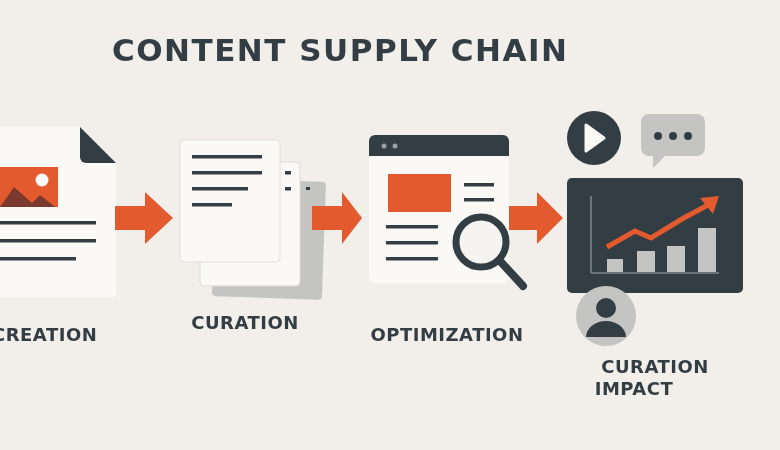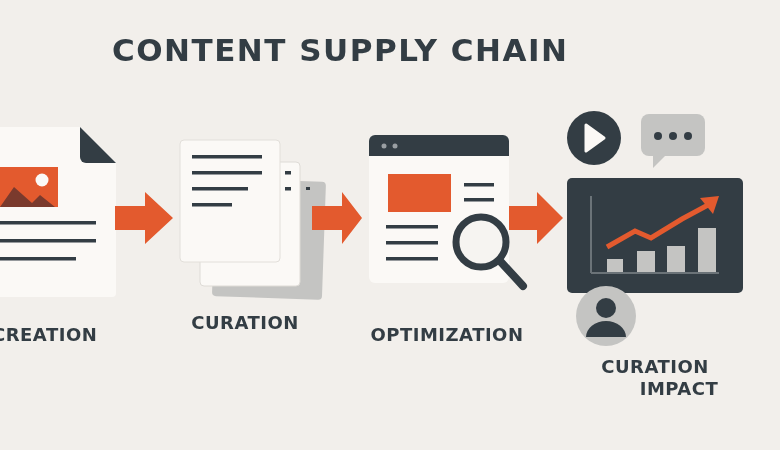--- a/index.html
+++ b/index.html
@@ -93,13 +93,13 @@
 <svg style="left:574px;top:286px" width="64" height="64">
   <circle cx="32" cy="30" r="30" fill="#c4c4c2"></circle>
   <circle cx="32" cy="22" r="10" fill="#333d44"></circle>
   <path d="M12 51 a20 16 0 0 1 40 0 Z" fill="#333d44"></path>
 </svg>
 
 <div class="abs label" style="left:-8px;top:324px;width:118px;text-align:left">CREATION</div>
 <div class="abs label" style="left:176px;top:312px;width:138px">CURATION</div>
 <div class="abs label" style="left:362px;top:324px;width:170px">OPTIMIZATION</div>
 <div class="abs label" style="left:585px;top:356px;width:140px">CURATION</div>
-<div class="abs label" style="left:609px;top:378px;width:140px">IMPACT</div>
+<div class="abs label" style="left:564px;top:378px;width:140px">IMPACT</div>
 
 </body></html>

